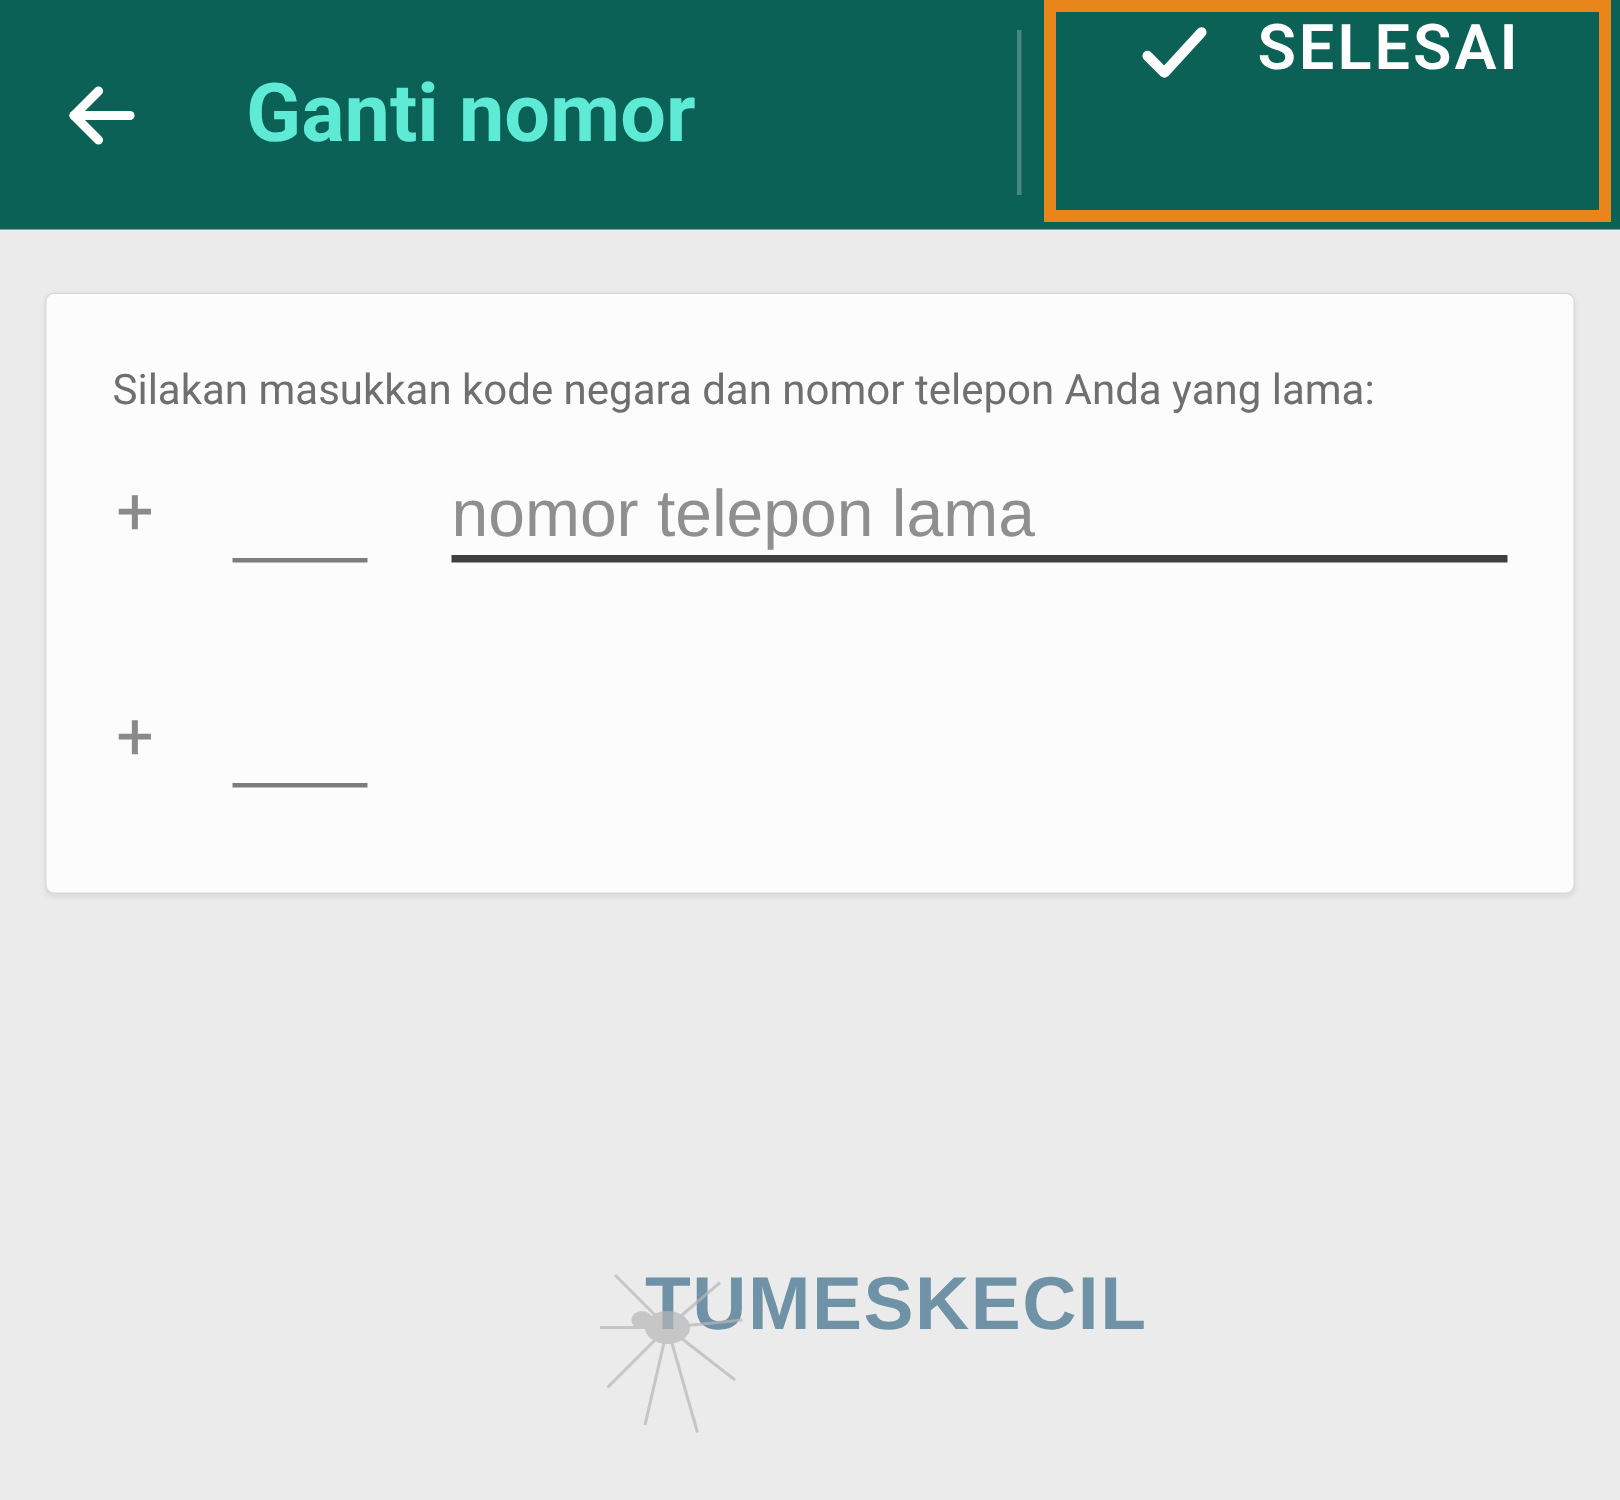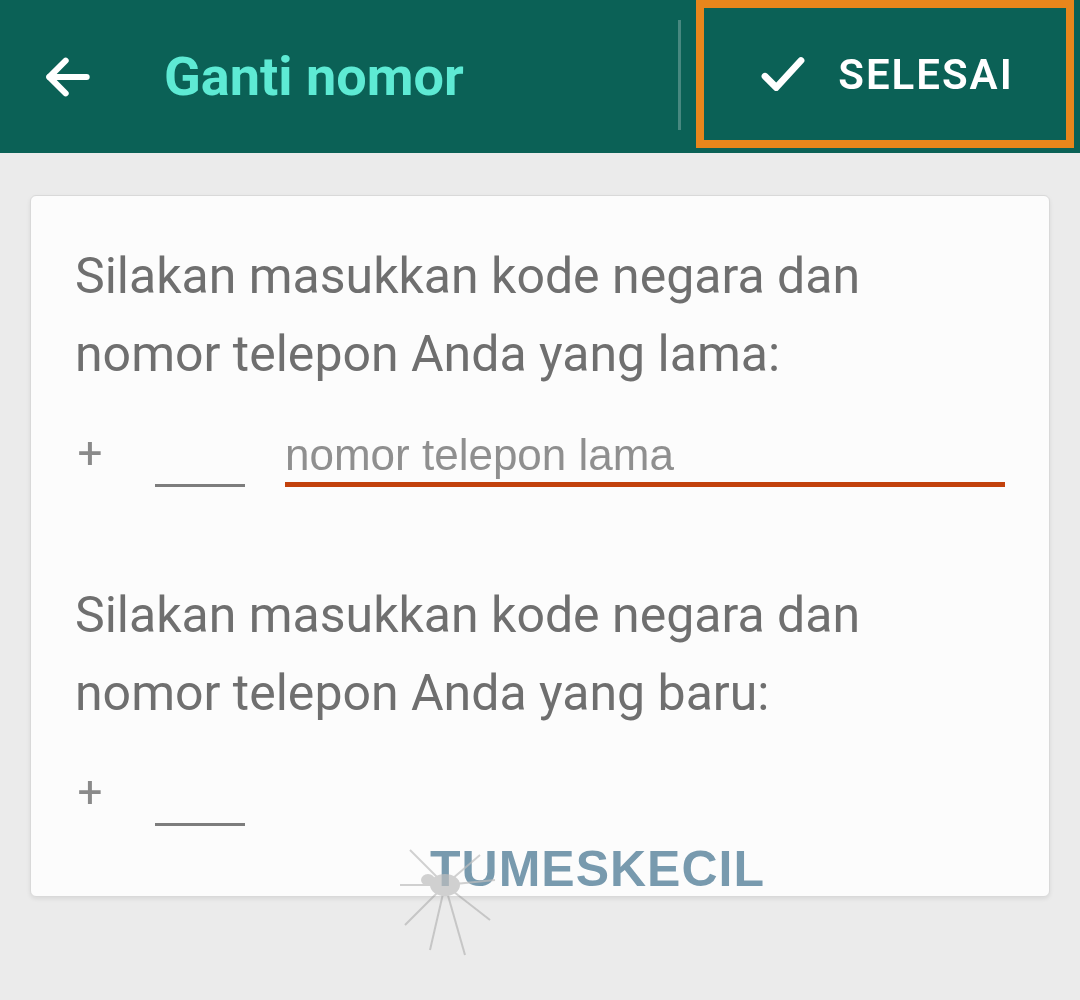--- a/index.html
+++ b/index.html
@@ -26,21 +26,20 @@
     color: #5eead4;
   }
   .done-btn {
     position: absolute;
     right: 6px;
     top: 0;
     height: 148px;
     width: 378px;
     border: 8px solid #e8861c;
     display: flex;
-    align-items: center;
     justify-content: center;
     cursor: pointer;
     gap: 28px;
   }
   .vsep {
     position: absolute;
     left: 678px;
     top: 20px;
     width: 3px;
     height: 110px;
@@ -54,21 +53,21 @@
   }
   .card {
     background: #fcfcfc;
     margin: 42px 30px 0 30px;
     border-radius: 6px;
     border: 1px solid #d9d9d9;
     box-shadow: 0 2px 4px rgba(0,0,0,0.08);
     padding: 42px 44px 50px 44px;
   }
   .section-label {
-    font-size: 50px;
+    font-size: 28px;
     color: #6f6f6f;
     line-height: 1.55;
     margin-bottom: 34px;
   }
   .input-row {
     display: flex;
     align-items: flex-end;
     gap: 40px;
     margin-bottom: 90px;
   }
@@ -98,21 +97,22 @@
     height: 60px;
     font-size: 44px;
     background: transparent;
     outline: none;
     color: #333;
   }
   .phone-input::placeholder, .cc-input::placeholder {
     color: #8f8f8f;
   }
   .phone-input.active {
-    border-bottom: 5px solid #c2410c;
+    border-bottom: 5px solid #404040;
+    margin-left: 16px;
   }
   
   .watermark {
     position: absolute;
     left: 430px;
     top: 840px;
     width: 520px;
     pointer-events: none;
     opacity: 0.55;
   }
@@ -154,21 +154,20 @@
 
 <div class="card">
 
   <div class="section-label">Silakan masukkan kode negara dan nomor telepon Anda yang lama:</div>
   <div class="input-row">
     <span class="plus">+</span>
     <input class="cc-input" type="text" value="" style="">
     <input class="phone-input active" type="text" placeholder="nomor telepon lama" style="">
   </div>
 
-  <div class="section-label">Silakan masukkan kode negara dan nomor telepon Anda yang baru:</div>
   <div class="input-row">
     <span class="plus">+</span>
     <input class="cc-input" type="text" value="" style="">
   </div>
 
 </div>
 
 <div class="watermark">
   <svg class="spider" width="180" height="140" viewBox="0 0 180 140">
     <g stroke="#8b8b8b" stroke-width="2" fill="none" opacity="0.7">

